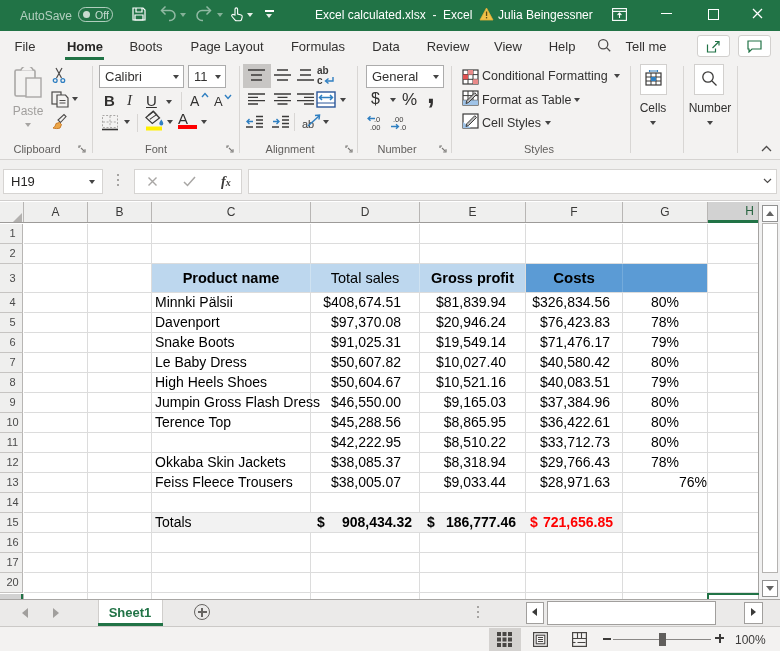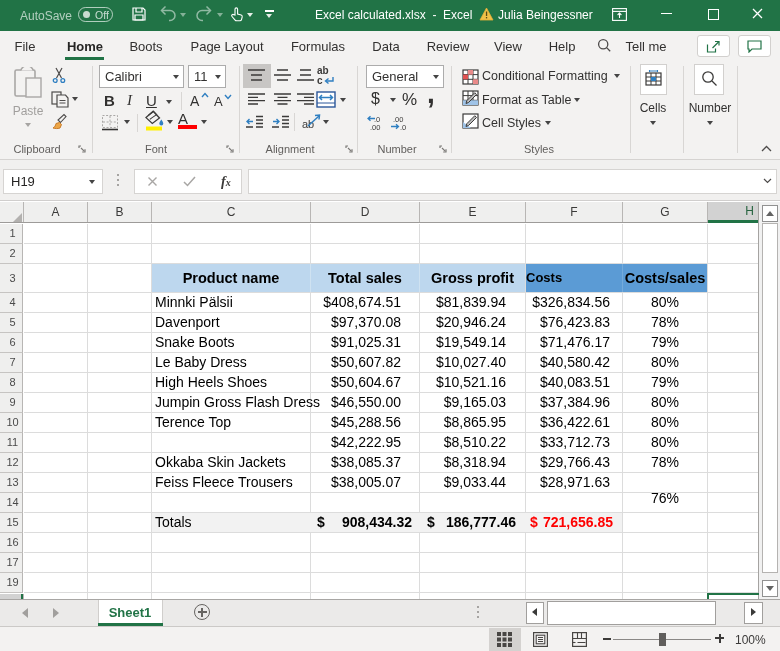--- a/index.html
+++ b/index.html
@@ -373,35 +373,34 @@
 <div class="rowhead" style="top:172px;height:20px;line-height:19px;border-right:1px solid #b8b6b4">8</div>
 <div class="rowhead" style="top:192px;height:20px;line-height:19px;border-right:1px solid #b8b6b4">9</div>
 <div class="rowhead" style="top:212px;height:20px;line-height:19px;border-right:1px solid #b8b6b4">10</div>
 <div class="rowhead" style="top:232px;height:20px;line-height:19px;border-right:1px solid #b8b6b4">11</div>
 <div class="rowhead" style="top:252px;height:20px;line-height:19px;border-right:1px solid #b8b6b4">12</div>
 <div class="rowhead" style="top:272px;height:20px;line-height:19px;border-right:1px solid #b8b6b4">13</div>
 <div class="rowhead" style="top:292px;height:20px;line-height:19px;border-right:1px solid #b8b6b4">14</div>
 <div class="rowhead" style="top:312px;height:20px;line-height:19px;border-right:1px solid #b8b6b4">15</div>
 <div class="rowhead" style="top:332px;height:20px;line-height:19px;border-right:1px solid #b8b6b4">16</div>
 <div class="rowhead" style="top:352px;height:20px;line-height:19px;border-right:1px solid #b8b6b4">17</div>
-<div class="rowhead" style="top:372px;height:20px;line-height:19px;border-right:1px solid #b8b6b4">19</div>
+<div class="rowhead" style="top:372px;height:20px;line-height:19px;border-right:1px solid #b8b6b4">20</div>
 <div class="abs" style="left:0;top:393px;width:23px;height:5px;background:#d2d2d2"></div>
 <div class="abs" style="left:21px;top:393px;width:2px;height:5px;background:#217346"></div>
 <div class="abs" style="left:23px;top:393px;width:1px;height:5px;background:#b8b6b4"></div>
 <div class="abs" style="left:152px;top:63px;width:373px;height:28px;background:#bdd7ee"></div>
 <div class="abs" style="left:526px;top:63px;width:181px;height:28px;background:#5b9bd5"></div>
 <div class="abs" style="left:310px;top:63px;width:1px;height:28px;background:#cfe2f1"></div>
 <div class="abs" style="left:419px;top:63px;width:1px;height:28px;background:#cfe2f1"></div>
 <div class="abs" style="left:622px;top:63px;width:1px;height:28px;background:#74abdb"></div>
 <div class="abs" style="left:152px;top:312px;width:470px;height:19px;background:#f2f2f2"></div>
 <div class="cell" style="left:152px;top:63px;width:158px;height:28px;line-height:28px;text-align:center;font-weight:700;font-size:14.5px">Product name</div>
-<div class="cell" style="left:311px;top:63px;width:108px;height:28px;line-height:28px;text-align:center;font-weight:700;font-size:14.5px">Total sales</div>
+<div class="cell" style="left:311px;top:63px;width:108px;height:28px;line-height:28px;text-align:center;font-weight:400;font-size:14.5px">Total sales</div>
 <div class="cell" style="left:420px;top:63px;width:105px;height:28px;line-height:28px;text-align:center;font-weight:700;font-size:14.5px">Gross profit</div>
-<div class="cell" style="left:526px;top:63px;width:96px;height:28px;line-height:28px;font-weight:700;font-size:13px">Costs</div>
-<div class="cell" style="left:623px;top:63px;width:84px;height:28px;line-height:28px;text-align:center;font-weight:700;font-size:14.5px">Costs/sales</div>
+<div class="cell" style="left:526px;top:63px;width:96px;height:28px;line-height:28px;text-align:center;font-weight:700;font-size:15px">Costs</div>
 <div class="cell" style="left:155px;top:92px;height:20px;line-height:19px">Minnki Pälsii</div>
 <div class="cell" style="left:311px;top:92px;width:90px;height:20px;line-height:19px;text-align:right">$408,674.51</div>
 <div class="cell" style="left:420px;top:92px;width:86px;height:20px;line-height:19px;text-align:right">$81,839.94</div>
 <div class="cell" style="left:526px;top:92px;width:84px;height:20px;line-height:19px;text-align:right">$326,834.56</div>
 <div class="cell" style="left:623px;top:92px;width:84px;height:20px;line-height:19px;text-align:center">80%</div>
 <div class="cell" style="left:155px;top:112px;height:20px;line-height:19px">Davenport</div>
 <div class="cell" style="left:311px;top:112px;width:90px;height:20px;line-height:19px;text-align:right">$97,370.08</div>
 <div class="cell" style="left:420px;top:112px;width:86px;height:20px;line-height:19px;text-align:right">$20,946.24</div>
 <div class="cell" style="left:526px;top:112px;width:84px;height:20px;line-height:19px;text-align:right">$76,423.83</div>
 <div class="cell" style="left:623px;top:112px;width:84px;height:20px;line-height:19px;text-align:center">78%</div>
@@ -436,21 +435,21 @@
 <div class="cell" style="left:623px;top:232px;width:84px;height:20px;line-height:19px;text-align:center">80%</div>
 <div class="cell" style="left:155px;top:252px;height:20px;line-height:19px">Okkaba Skin Jackets</div>
 <div class="cell" style="left:311px;top:252px;width:90px;height:20px;line-height:19px;text-align:right">$38,085.37</div>
 <div class="cell" style="left:420px;top:252px;width:86px;height:20px;line-height:19px;text-align:right">$8,318.94</div>
 <div class="cell" style="left:526px;top:252px;width:84px;height:20px;line-height:19px;text-align:right">$29,766.43</div>
 <div class="cell" style="left:623px;top:252px;width:84px;height:20px;line-height:19px;text-align:center">78%</div>
 <div class="cell" style="left:155px;top:272px;height:20px;line-height:19px">Feiss Fleece Trousers</div>
 <div class="cell" style="left:311px;top:272px;width:90px;height:20px;line-height:19px;text-align:right">$38,005.07</div>
 <div class="cell" style="left:420px;top:272px;width:86px;height:20px;line-height:19px;text-align:right">$9,033.44</div>
 <div class="cell" style="left:526px;top:272px;width:84px;height:20px;line-height:19px;text-align:right">$28,971.63</div>
-<div class="cell" style="left:623px;top:288px;width:84px;height:20px;line-height:19px;text-align:center">76%</div>
+<div class="cell" style="left:623px;top:272px;width:84px;height:20px;line-height:19px;text-align:right">76%</div>
 <div class="cell" style="left:155px;top:312px;height:19px;line-height:18px;font-weight:400">Totals</div>
 <div class="cell" style="left:317px;top:312px;height:19px;line-height:18px;font-weight:700">$</div>
 <div class="cell" style="left:311px;top:312px;width:101px;height:19px;line-height:18px;text-align:right;font-weight:700">908,434.32</div>
 <div class="cell" style="left:427px;top:312px;height:19px;line-height:18px;font-weight:700">$</div>
 <div class="cell" style="left:420px;top:312px;width:96px;height:19px;line-height:18px;text-align:right;font-weight:700">186,777.46</div>
 <div class="cell" style="left:530px;top:312px;height:19px;line-height:18px;font-weight:700;color:#fe0000">$</div>
 <div class="cell" style="left:526px;top:312px;width:87px;height:19px;line-height:18px;text-align:right;font-weight:700;color:#fe0000">721,656.85</div>
 <div class="abs" style="left:707px;top:392px;width:52px;height:2px;background:#217346"></div>
 <div class="abs" style="left:707px;top:392px;width:2px;height:6px;background:#217346"></div>
 <div class="abs" style="left:759px;top:1px;width:21px;height:397px;background:#f1f1f1"></div>

